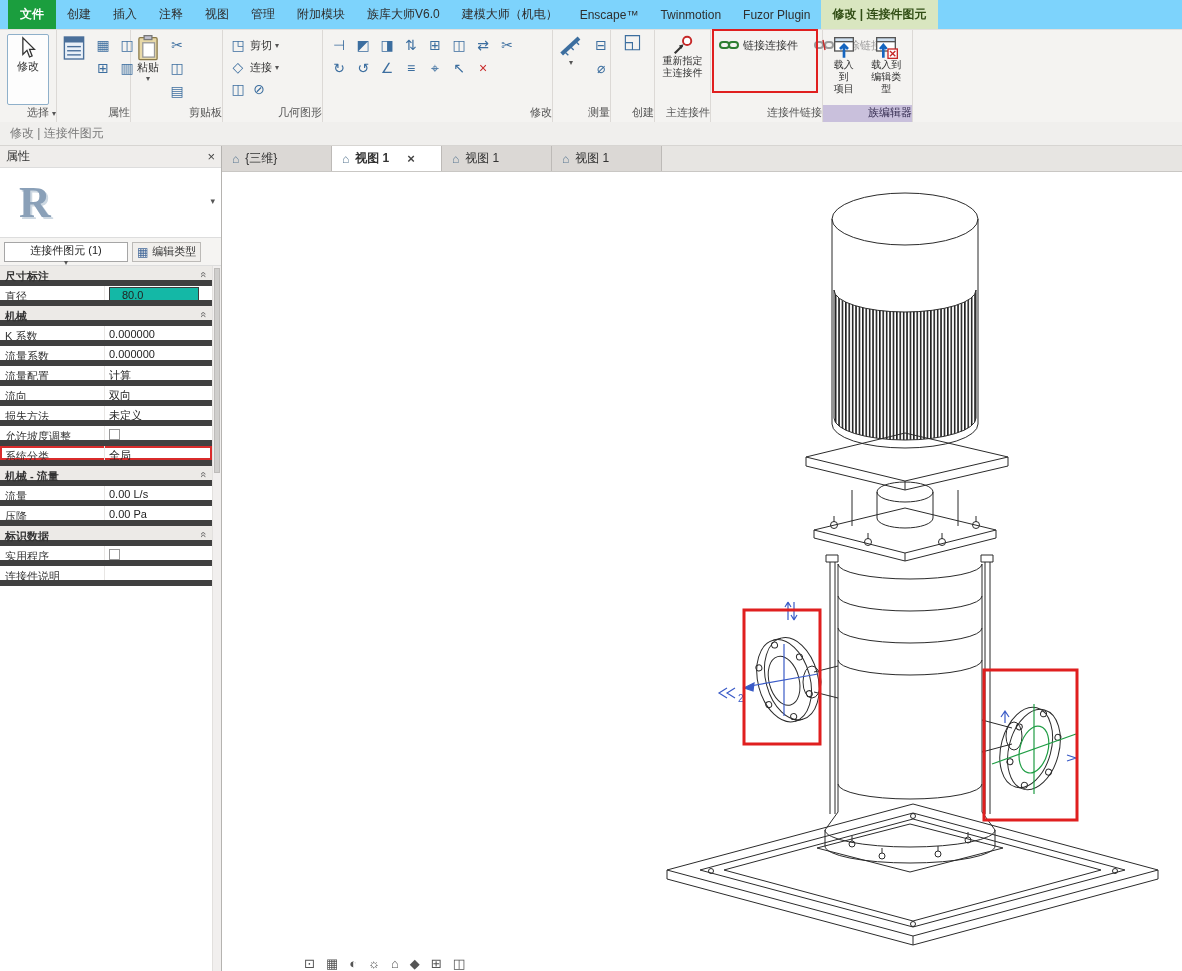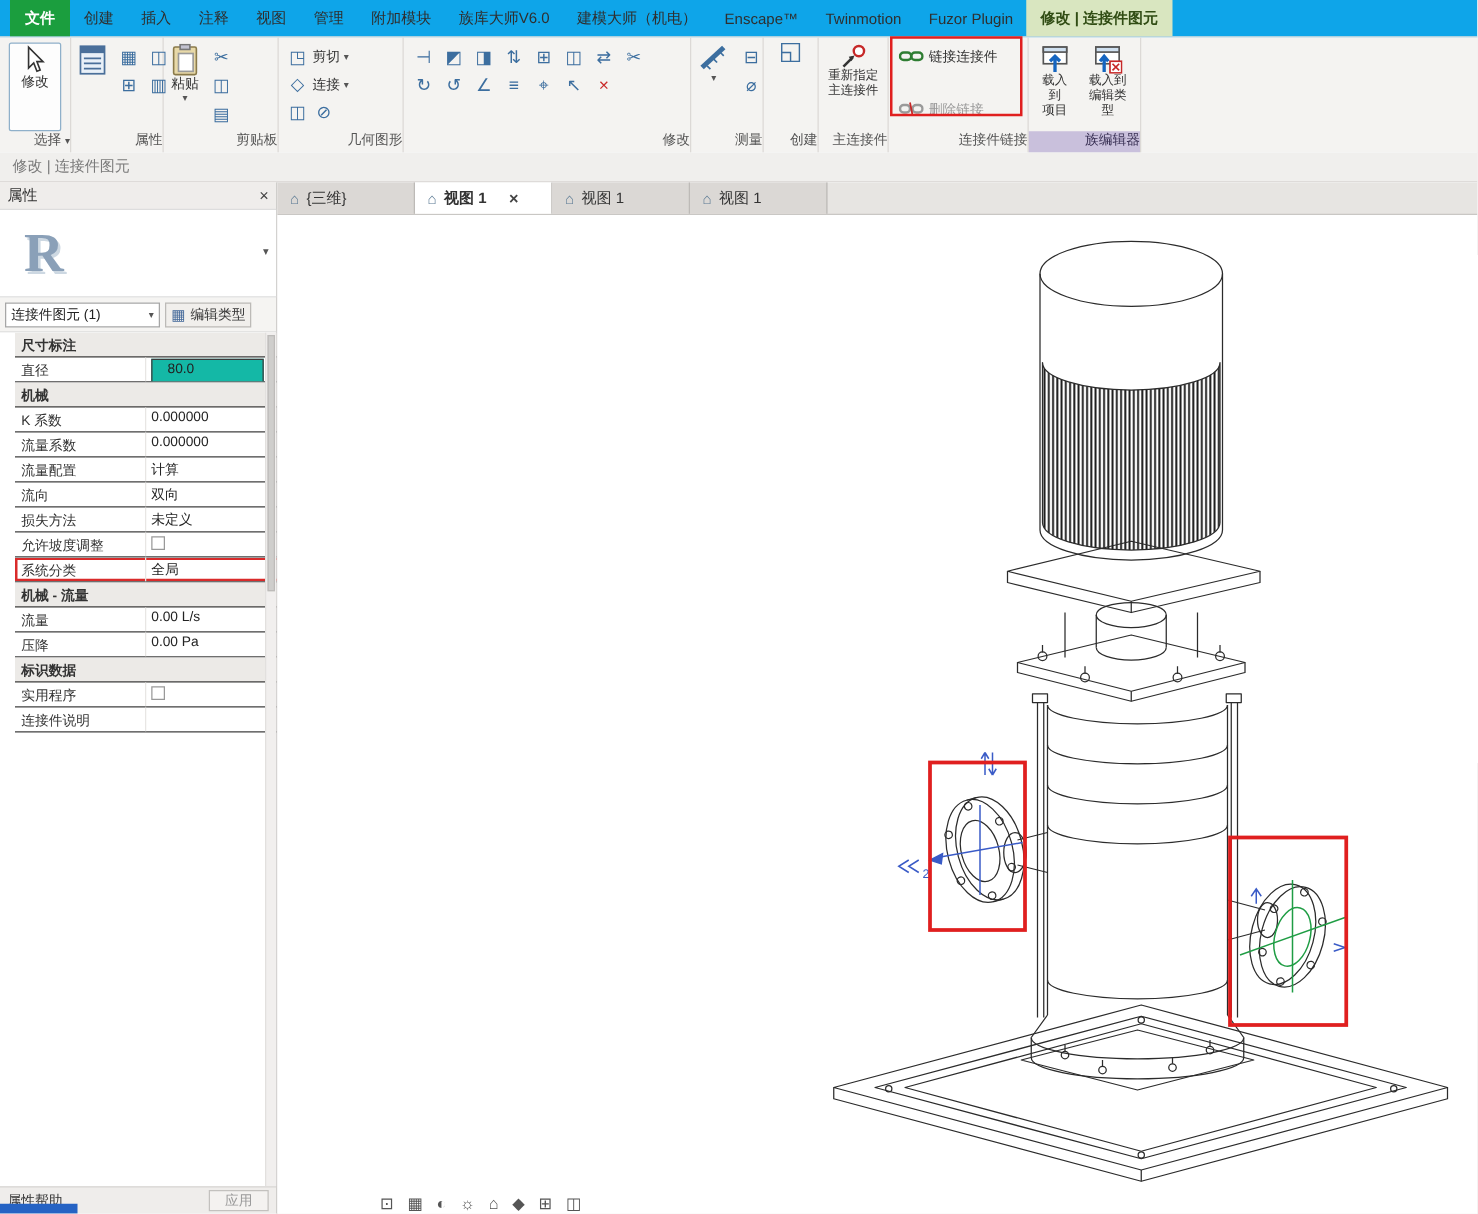--- a/index.html
+++ b/index.html
@@ -1,20 +1,20 @@
 <!DOCTYPE html>
 <html><head>
 <meta charset="utf-8">
 <style>
 *{margin:0;padding:0;box-sizing:border-box;}
 html,body{width:1182px;height:971px;background:#e9e8e6;font-family:"Liberation Sans","DejaVu Sans",sans-serif;}
 #app{position:relative;width:1182px;height:971px;background:#fff;overflow:hidden;}
 
 
-.tabbar{position:absolute;top:0;left:0;right:0;height:30px;background:#0ea5e9;display:flex;align-items:stretch;padding-left:8px;border-bottom:1px solid #e3e0dd;}
+.tabbar{position:absolute;top:0;left:0;right:0;height:30px;background:#7dd3fc;display:flex;align-items:stretch;padding-left:8px;border-bottom:1px solid #e3e0dd;}
 .tab-file{background:#1b9e3e;color:#fff;min-width:48px;display:flex;align-items:center;justify-content:center;font-size:12px;font-weight:bold;cursor:default;}
 .rtab{padding:0 11px;display:flex;align-items:center;font-size:12px;color:#2f2f2f;white-space:nowrap;}
 .rtab.context{background:#d9e6c0;color:#314d14;font-weight:bold;}
 
 
 .ribbon{position:absolute;top:30px;left:0;right:0;height:92px;background:#f4f3f1;display:flex;}
 .rpanel{display:flex;flex-direction:column;border-right:1px solid #dcd9d6;flex:0 0 auto;}
 .rp-content{flex:1;display:flex;padding:4px 4px 0;gap:4px;position:relative;}
 .rp-label{height:17px;font-size:11px;color:#555;text-align:right;line-height:15px;white-space:nowrap;overflow:hidden;}
 .rp-label.purple{background:#c9c0dc;color:#372e52;}
@@ -36,25 +36,25 @@
 .statusbar{position:absolute;top:122px;left:0;right:0;height:24px;background:#f0efed;border-bottom:1px solid #d7d5d2;display:flex;align-items:center;padding-left:10px;font-size:12px;color:#7a7a7a;}
 
 
 .props{position:absolute;left:0;top:146px;width:222px;bottom:0;background:#f5f4f2;border-right:1px solid #b5b3b0;display:flex;flex-direction:column;}
 .ptitle{height:22px;display:flex;align-items:center;justify-content:space-between;padding:0 6px;font-size:12px;color:#333;background:#efedeb;border-bottom:1px solid #ddd;}
 .pclose{font-size:13px;color:#444;cursor:default;}
 .ppreview{height:70px;background:#fff;border-bottom:1px solid #ddd;display:flex;align-items:center;padding:2px 4px;position:relative;}
 .rimg{width:62px;height:60px;display:flex;align-items:center;justify-content:center;font-family:"Liberation Serif","DejaVu Serif",serif;font-size:44px;font-weight:bold;color:#8aa0b8;text-shadow:2px 2px 0 #cdd8e2;}
 .pdrop{position:absolute;right:6px;top:28px;font-size:9px;color:#555;}
 .ptype{height:28px;display:flex;align-items:center;gap:4px;padding:0 4px;background:#f5f4f2;border-bottom:1px solid #ddd;}
-.typesel{width:124px;height:20px;border:1px solid #a6a6a6;background:#fff;font-size:11px;display:flex;align-items:center;justify-content:space-between;padding:0 4px;color:#222;}
+.typesel{width:124px;height:20px;border:1px solid #a6a6a6;background:#fff;font-size:11px;display:flex;align-items:center;justify-content:space-between;padding:0 4px;color:#222;flex-direction:column;}
 .edittype{display:flex;align-items:center;gap:4px;height:20px;border:1px solid #bcbab7;background:#f1efec;font-size:11px;color:#333;padding:0 4px;}
 .et-ic{color:#44699a;font-size:12px;}
 .pgrid{flex:1;background:#fff;position:relative;overflow:hidden;}
-.prow{height:20px;display:flex;font-size:11px;border-bottom:1px solid #404040;width:calc(100% - 9px);margin-left:12px;}
+.prow{height:20px;display:flex;font-size:11px;border-bottom:6px solid #404040;width:calc(100% - 9px);}
 .plab{width:104px;padding:3px 0 0 5px;color:#333;overflow:hidden;white-space:nowrap;}
 .pval{flex:1;border-left:1px solid #e8e6e4;padding:2px 0 0 4px;color:#222;overflow:hidden;white-space:nowrap;}
 .sec{background:#eceae7;font-weight:bold;justify-content:space-between;padding:3px 5px 0 5px;color:#333;}
 .chev{display:inline-block;transform:rotate(90deg);font-weight:normal;color:#666;font-size:11px;}
 .redrow{box-shadow:inset 0 0 0 2px #d92b2b;}
 .inputbox{display:inline-block;border:1px solid #3c3c3c;background:#14b8a6;min-width:90px;height:32px;line-height:14px;padding:0 12px;margin-top:-1px;}
 .cb{display:inline-block;width:11px;height:11px;border:1px solid #999;background:#fff;margin-top:1px;}
 .pscroll{position:absolute;right:0;top:0;bottom:0;width:9px;background:#f1efee;border-left:1px solid #e2e0de;}
 .pthumb{position:absolute;left:1px;right:1px;top:2px;height:205px;background:#cfcecc;border:1px solid #bdbbb9;}
 .pbottom{height:22px;background:#efedeb;border-top:1px solid #d8d6d3;display:flex;align-items:center;justify-content:space-between;padding:0 6px;position:relative;font-size:11px;color:#333;}
@@ -258,21 +258,21 @@
               <path d="M8.5,6.5 l-3.4,0.8 l1.6,2.6 z" fill="#333"></path>
             </svg>
           <span style="font-size:10px">重新指定</span>
           <span style="font-size:10px">主连接件</span>
         </div>
       </div>
       <div class="rp-label"><span>主连接件</span></div>
     </div>
 
     <div class="rpanel" style="width:112px">
-      <div class="rp-content" style="flex-direction:column;gap:20px">
+      <div class="rp-content" style="gap:8px">
         <div class="linkrow">
           <svg width="20" height="12" viewBox="0 0 20 12">
               <rect x="1" y="3" width="9" height="6" rx="3" fill="none" stroke="#2e7d32" stroke-width="2"></rect>
               <rect x="10" y="3" width="9" height="6" rx="3" fill="none" stroke="#2e7d32" stroke-width="2"></rect>
             </svg>
           <span>链接连接件</span>
         </div>
         <div class="linkrow disabled">
           <svg width="20" height="12" viewBox="0 0 20 12">
               <rect x="1" y="3" width="8" height="6" rx="3" fill="none" stroke="#9a9a9a" stroke-width="2"></rect>
@@ -401,25 +401,20 @@
         <div class="pval"><span class="cb"></span></div>
       </div>
       <div class="prow">
         <div class="plab"><span>连接件说明</span></div>
         <div class="pval"><span></span></div>
       </div>
 
       <div class="pscroll">
         <div class="pthumb"></div>
       </div>
-    </div>
-    <div class="pbottom">
-      <span>属性帮助</span>
-      <button class="applybtn">应用</button>
-      <div class="bluestrip"></div>
     </div>
   </div>
 
   <div class="canvas">
     <div class="viewtabs">
       <div class="vtab">
         <span class="ticon">⌂</span>
         <span>{三维}</span>
       </div>
       <div class="vtab active">

